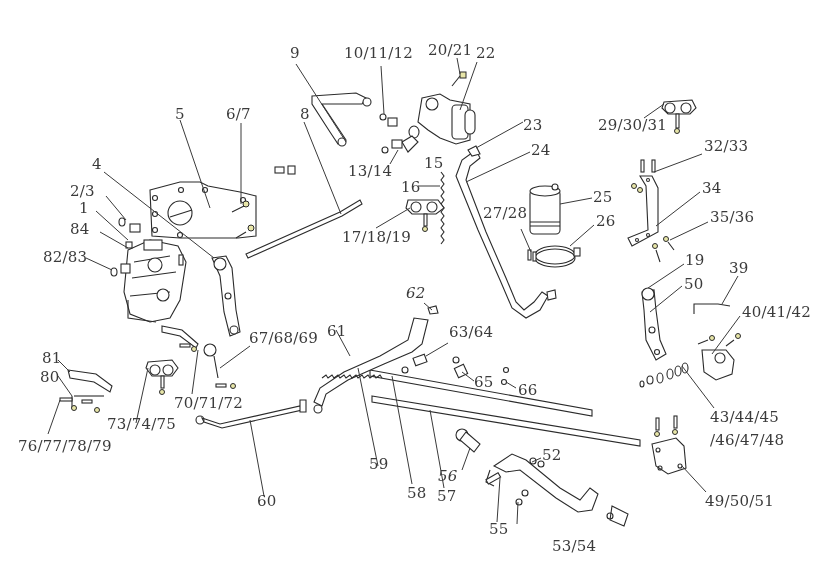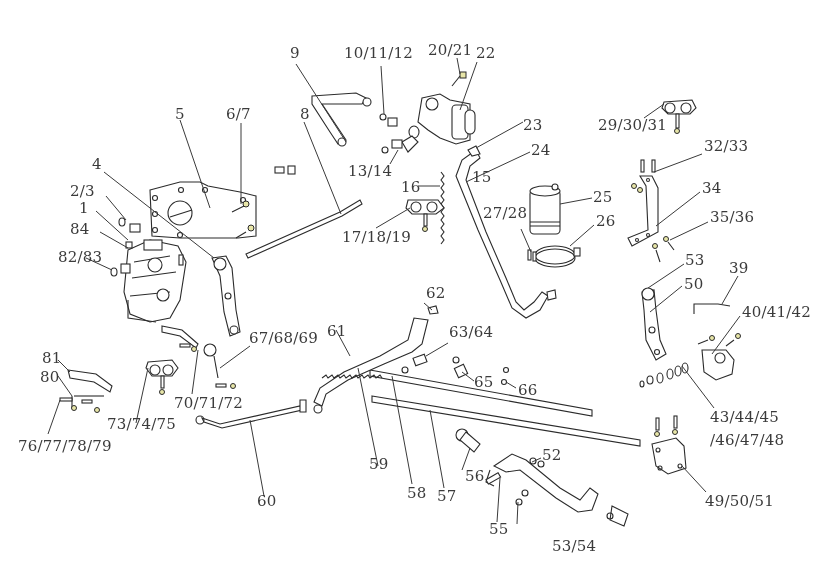--- a/index.html
+++ b/index.html
@@ -301,59 +301,59 @@
     <line class="ln" x1="136" y1="423" x2="148" y2="368"></line>
     <line class="ln" x1="48" y1="434" x2="60" y2="400"></line>
     <line class="ln" x1="58" y1="376" x2="72" y2="396"></line>
     <line class="ln" x1="58" y1="360" x2="70" y2="372"></line>
   </g>
 </svg>
 
 <span class="lbl" style="left:70px;top:184px;">2/3</span>
 <span class="lbl" style="left:79px;top:201px;">1</span>
 <span class="lbl" style="left:70px;top:222px;">84</span>
-<span class="lbl" style="left:43px;top:250px;margin-left:15px;">82/83</span>
+<span class="lbl" style="left:43px;top:250px;">82/83</span>
 <span class="lbl" style="left:92px;top:157px;">4</span>
 <span class="lbl" style="left:175px;top:107px;">5</span>
 <span class="lbl" style="left:226px;top:107px;">6/7</span>
 <span class="lbl" style="left:300px;top:107px;">8</span>
 <span class="lbl" style="left:290px;top:46px;">9</span>
 <span class="lbl" style="left:344px;top:46px;">10/11/12</span>
 <span class="lbl" style="left:348px;top:164px;">13/14</span>
-<span class="lbl" style="left:424px;top:170px;margin-left:48px;">15</span>
+<span class="lbl" style="left:424px;top:156px;">15</span>
 <span class="lbl" style="left:401px;top:180px;">16</span>
 <span class="lbl" style="left:342px;top:230px;">17/18/19</span>
 <span class="lbl" style="left:428px;top:43px;">20/21</span>
 <span class="lbl" style="left:476px;top:46px;">22</span>
 <span class="lbl" style="left:523px;top:118px;">23</span>
 <span class="lbl" style="left:531px;top:143px;">24</span>
 <span class="lbl" style="left:593px;top:190px;">25</span>
 <span class="lbl" style="left:596px;top:214px;">26</span>
 <span class="lbl" style="left:483px;top:206px;">27/28</span>
 <span class="lbl" style="left:598px;top:118px;">29/30/31</span>
 <span class="lbl" style="left:704px;top:139px;">32/33</span>
 <span class="lbl" style="left:702px;top:181px;">34</span>
 <span class="lbl" style="left:710px;top:210px;">35/36</span>
-<span class="lbl" style="left:685px;top:253px;">53</span>
+<span class="lbl" style="left:685px;top:253px;">19</span>
 <span class="lbl" style="left:684px;top:277px;">50</span>
 <span class="lbl" style="left:729px;top:261px;">39</span>
 <span class="lbl" style="left:742px;top:305px;">40/41/42</span>
 <span class="lbl" style="left:710px;top:410px;">43/44/45</span>
 <span class="lbl" style="left:710px;top:433px;">/46/47/48</span>
 <span class="lbl" style="left:705px;top:494px;">49/50/51</span>
 <span class="lbl" style="left:542px;top:448px;">52</span>
 <span class="lbl" style="left:508px;top:539px;margin-left:44px;">53/54</span>
 <span class="lbl" style="left:489px;top:522px;">55</span>
-<span class="lbl" style="left:465px;top:469px;">56</span>
+<span class="lbl" style="left:438px;top:469px;font-style:italic;">56</span>
 <span class="lbl" style="left:437px;top:489px;">57</span>
 <span class="lbl" style="left:407px;top:486px;">58</span>
 <span class="lbl" style="left:369px;top:457px;">59</span>
 <span class="lbl" style="left:257px;top:494px;">60</span>
 <span class="lbl" style="left:327px;top:324px;">61</span>
-<span class="lbl" style="left:426px;top:286px;">62</span>
+<span class="lbl" style="left:406px;top:286px;font-style:italic;">62</span>
 <span class="lbl" style="left:449px;top:325px;">63/64</span>
 <span class="lbl" style="left:474px;top:375px;">65</span>
 <span class="lbl" style="left:518px;top:383px;">66</span>
 <span class="lbl" style="left:249px;top:331px;">67/68/69</span>
 <span class="lbl" style="left:174px;top:396px;">70/71/72</span>
 <span class="lbl" style="left:107px;top:417px;">73/74/75</span>
 <span class="lbl" style="left:18px;top:439px;">76/77/78/79</span>
 <span class="lbl" style="left:40px;top:370px;">80</span>
 <span class="lbl" style="left:42px;top:351px;">81</span>
 </div>

